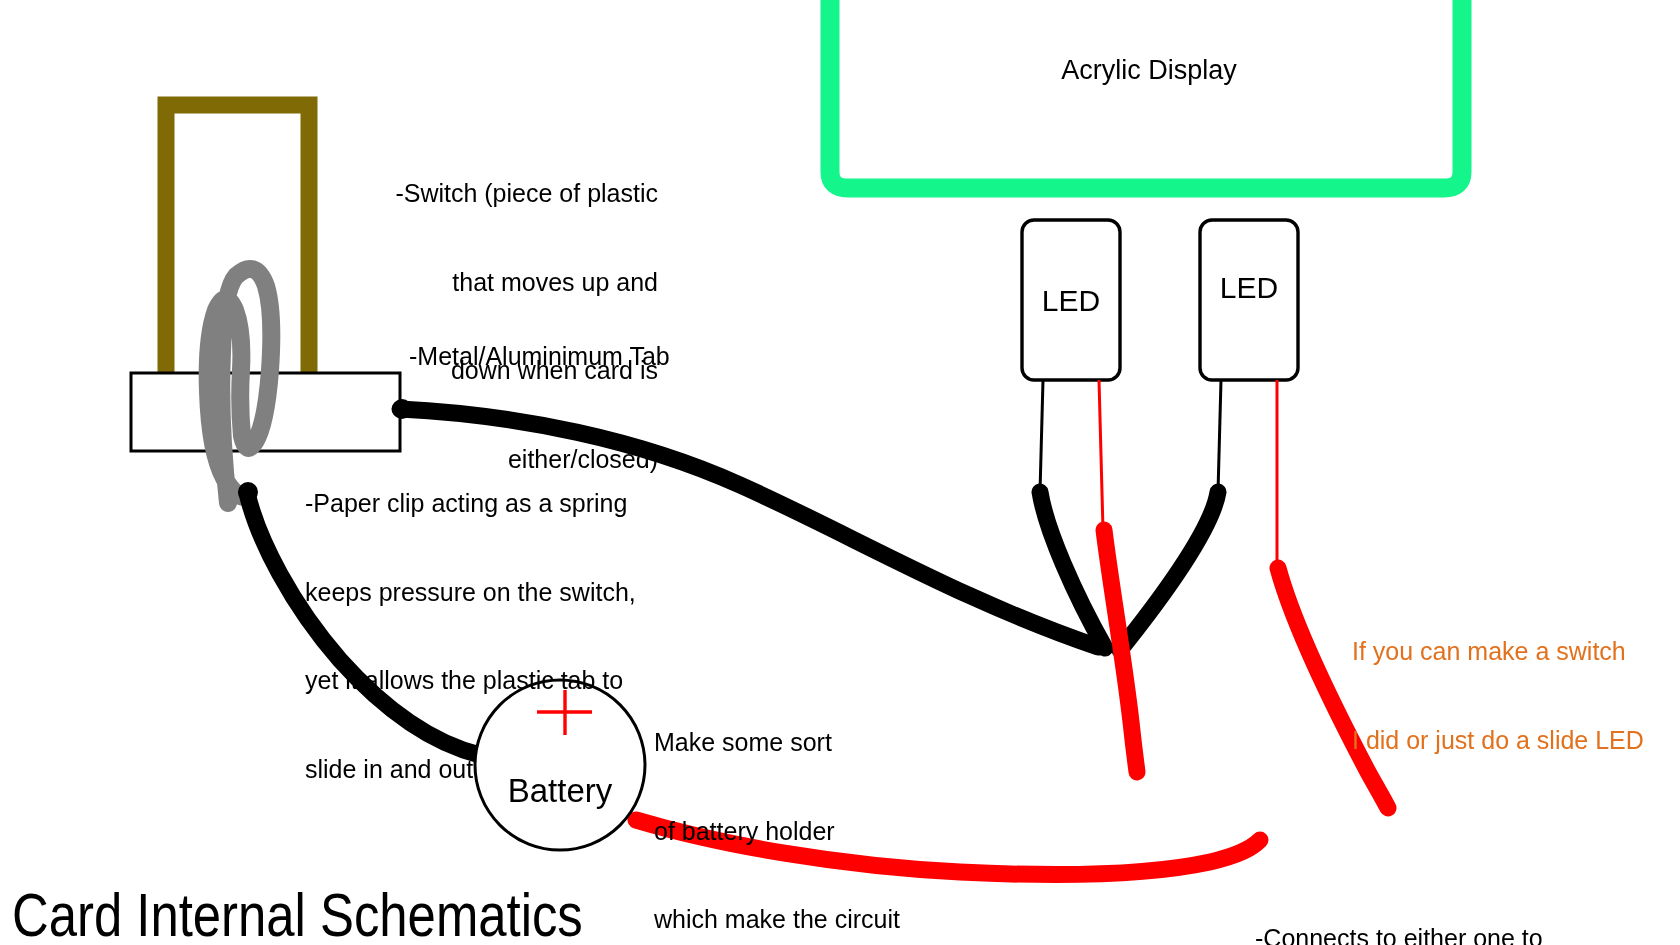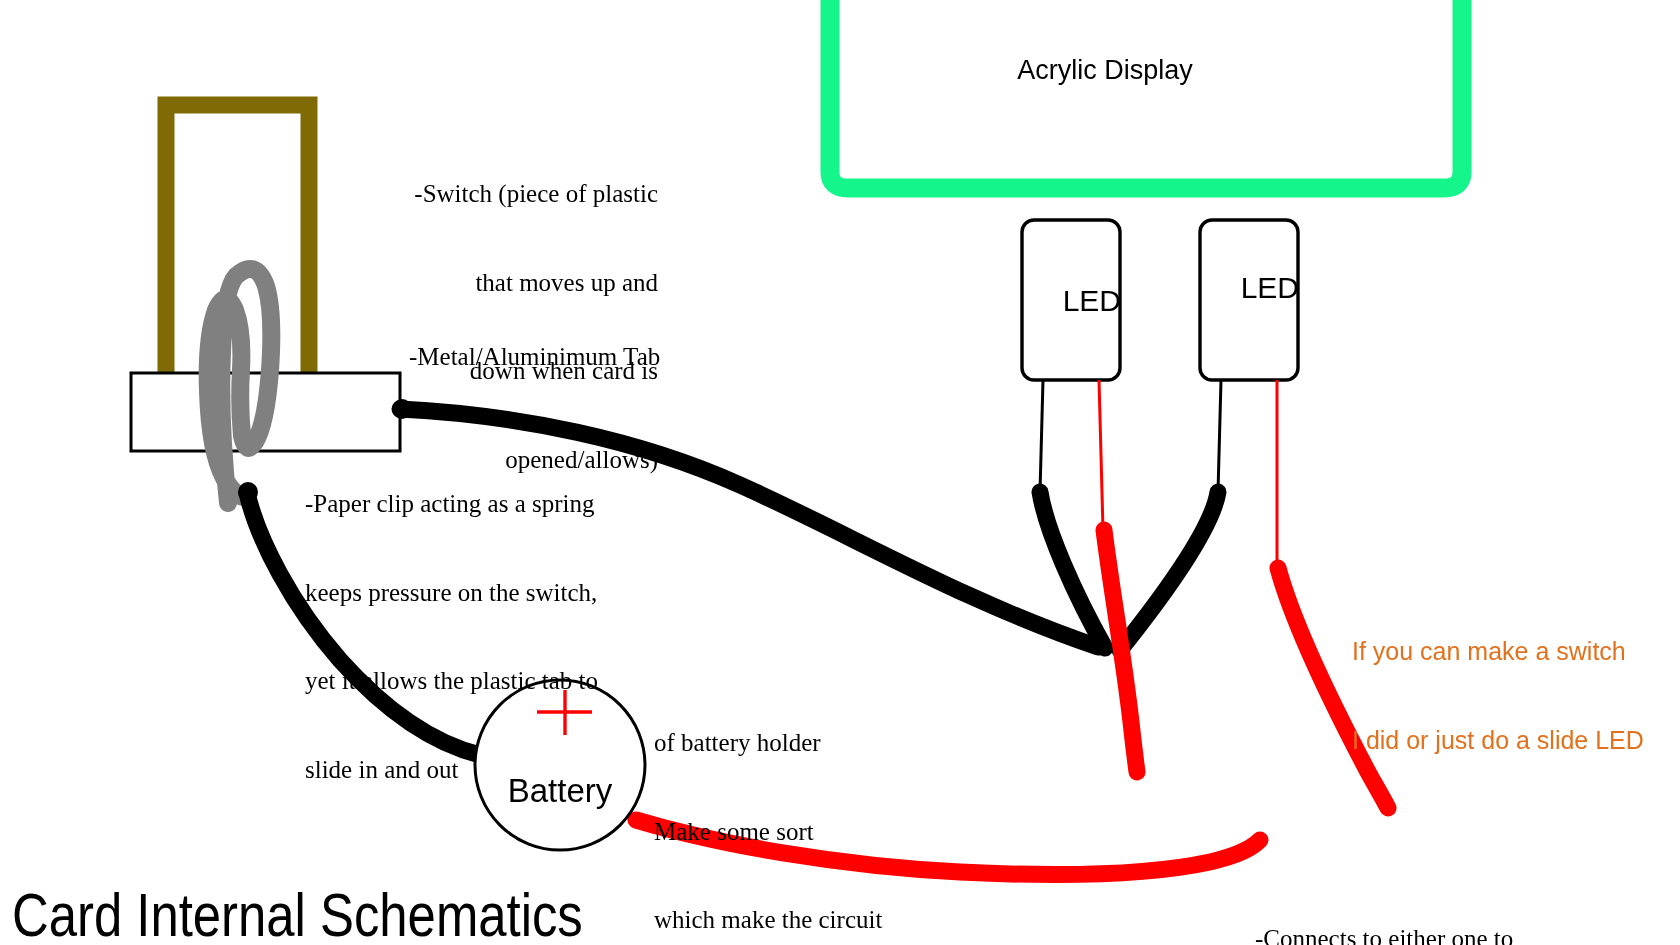--- a/index.html
+++ b/index.html
@@ -27,32 +27,31 @@
   }
   .txt {
     position: absolute;
     color: #000000;
     font-family: "Liberation Sans", sans-serif;
     white-space: pre;
     line-height: 1.18;
   }
   .note {
     font-size: 25px;
-    font-family: Liberation Serif, serif;
   }
   .note-right {
     text-align: right;
   }
   .orange {
     color: #E2711D;
     font-size: 25px;
   }
   .led-label {
     font-size: 30px;
-    text-align: right;
+    text-align: center;
     width: 100px;
   }
   .acrylic-label {
     font-size: 27px;
     text-align: center;
   }
   .battery-label {
     font-size: 33px;
     text-align: center;
     width: 160px;
@@ -129,46 +128,46 @@
     </g>
 
     <g>
       <circle cx="560" cy="765" r="85" fill="#ffffff" stroke="#000000" stroke-width="3"></circle>
 
       <line x1="537" y1="712" x2="592" y2="712" stroke="#FF0000" stroke-width="3.4"></line>
       <line x1="565" y1="690" x2="565" y2="735" stroke="#FF0000" stroke-width="3.4"></line>
     </g>
   </svg>
 
-  <div class="txt acrylic-label" style="left:880px; top:55px; width:450px;">Acrylic Display</div>
+  <div class="txt acrylic-label" style="left:924px; top:55px; width:450px;">Acrylic Display</div>
 
   <div class="txt led-label" style="left:1021px; top:283px;">LED</div>
   <div class="txt led-label" style="left:1199px; top:270px;">LED</div>
 
   <div class="txt battery-label" style="left:480px; top:752px;margin-top:20px;">Battery</div>
 
   <div class="txt note note-right" style="left:258px; top:120px; width:400px;">
     <div>-Switch (piece of plastic</div>
     <div>that moves up and</div>
     <div>down when card is</div>
-    <div>opened/allows)</div>
+    <div>either/closed)</div>
   </div>
 
   <div class="txt note" style="left:409px; top:342px;">-Metal/Aluminimum Tab</div>
 
   <div class="txt note" style="left:305px; top:430px;">
     <div>-Paper clip acting as a spring</div>
     <div>keeps pressure on the switch,</div>
     <div>yet it allows the plastic tab to</div>
     <div>slide in and out</div>
   </div>
 
   <div class="txt note" style="left:654px; top:669px;">
+    <div>Make some sort</div>
     <div>of battery holder</div>
-    <div>Make some sort</div>
     <div>which make the circuit</div>
     
   </div>
 
   <div class="txt orange" style="left:1352px; top:578px;">
     <div>If you can make a switch</div>
     <div>I did or just do a slide LED</div>
     
   </div>
 

